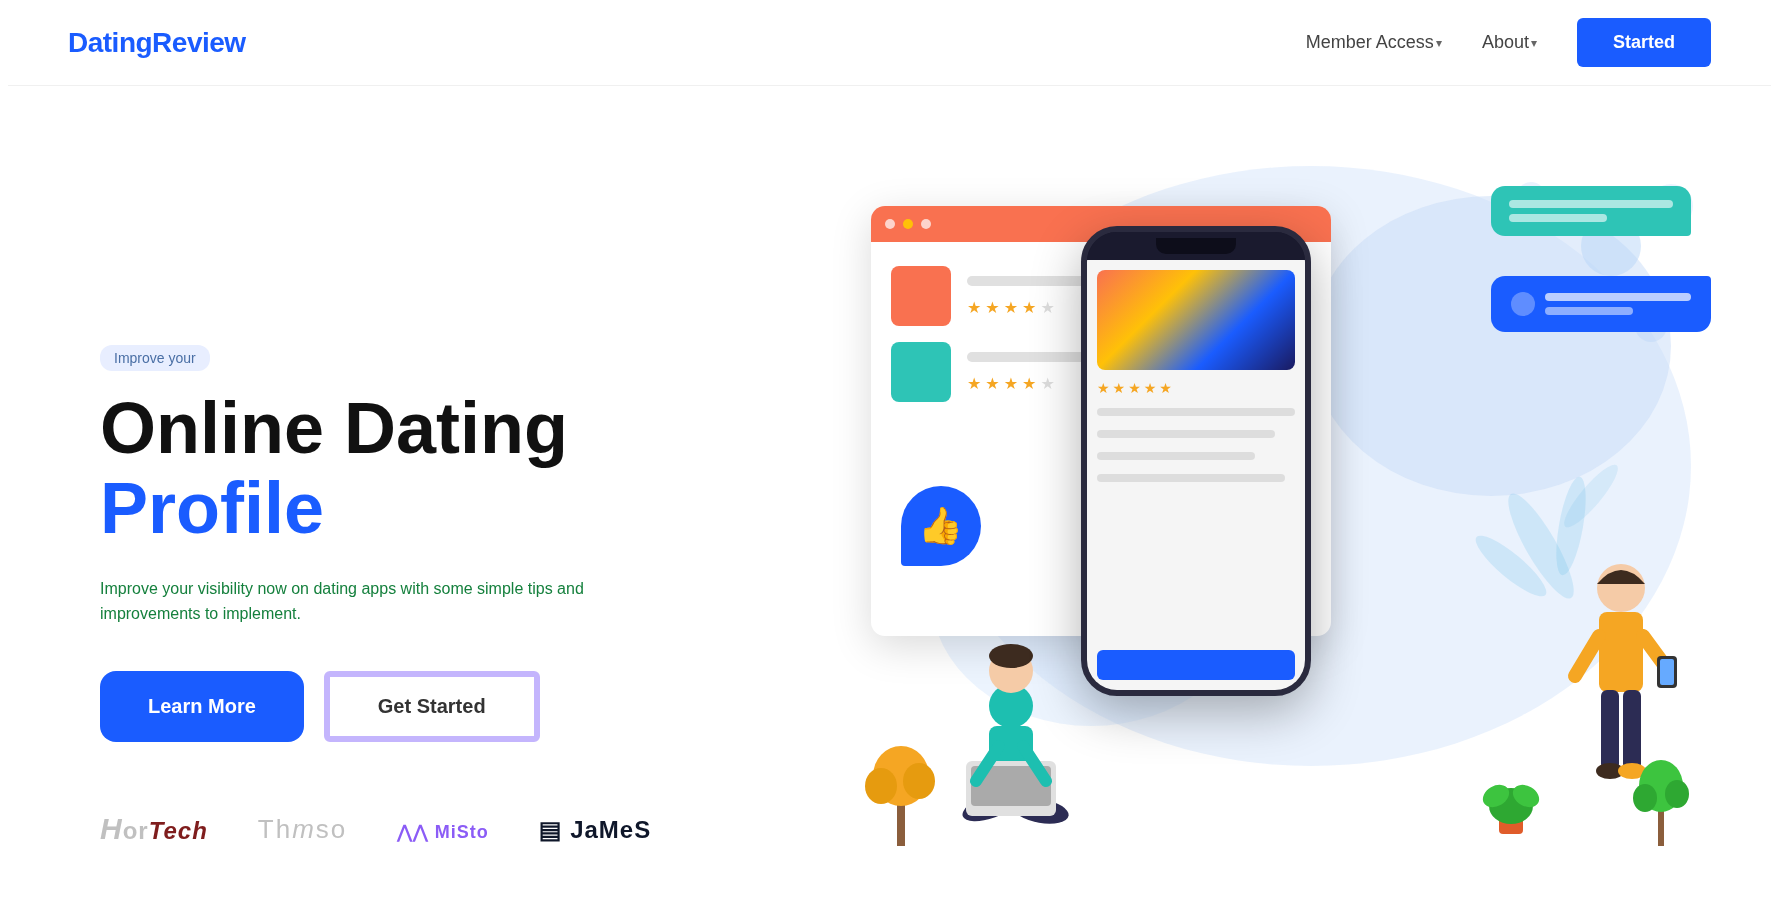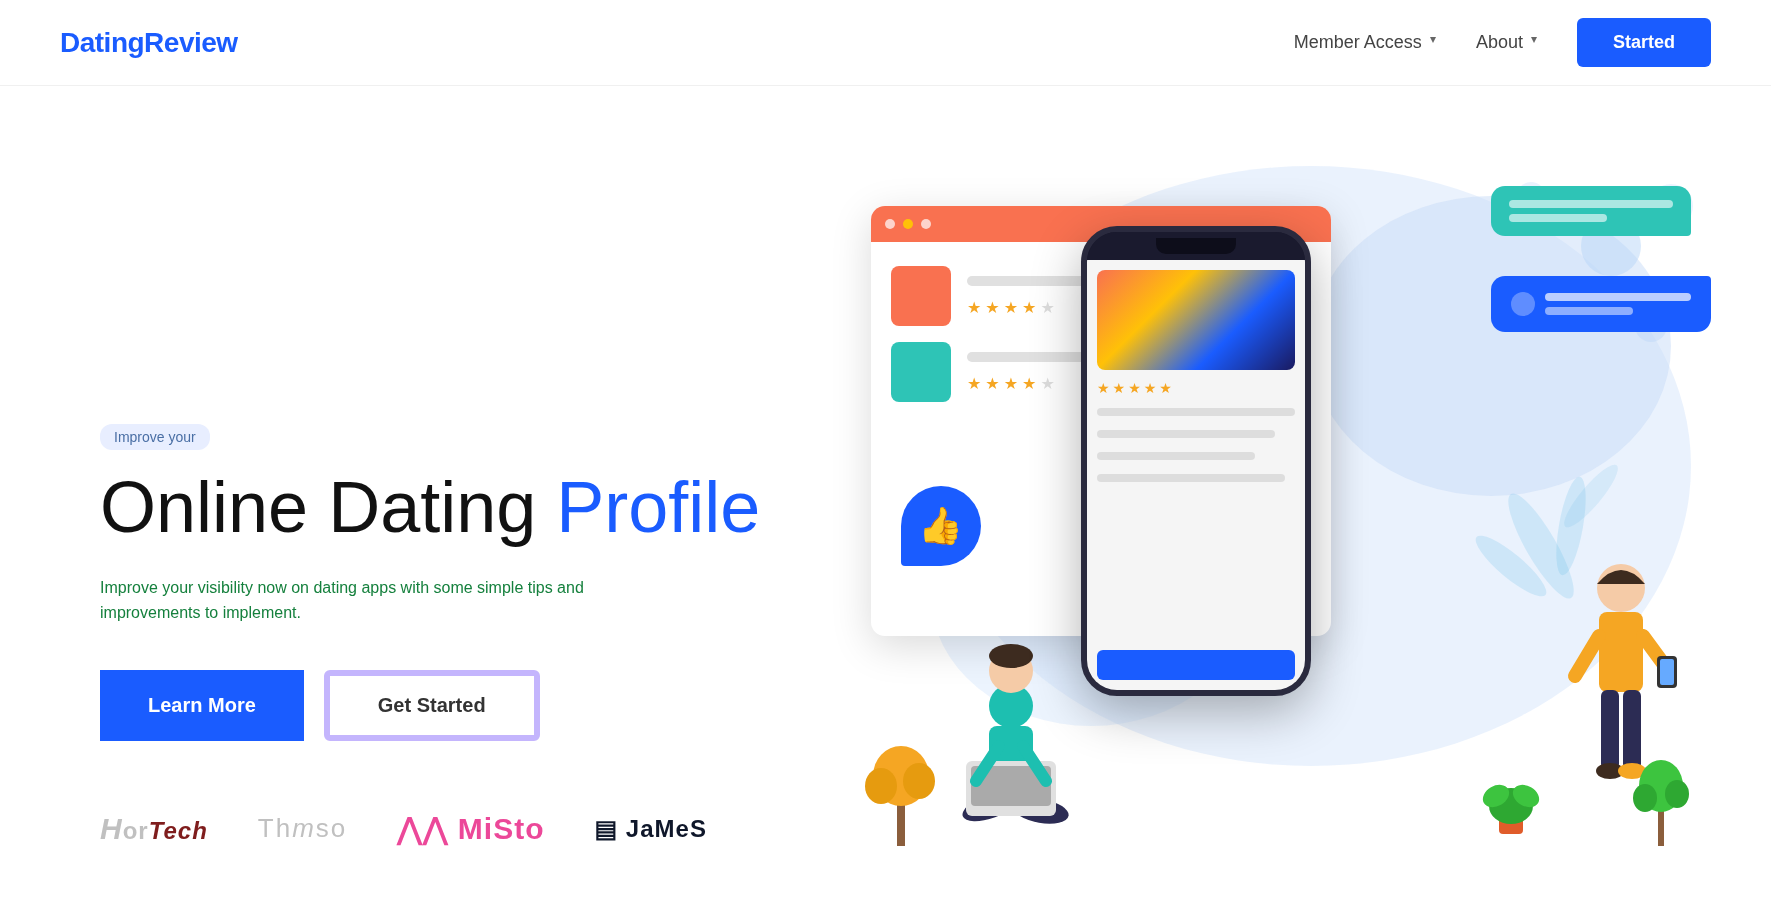--- a/index.html
+++ b/index.html
@@ -5,20 +5,21 @@
     * { margin: 0; padding: 0; box-sizing: border-box; }
     body { font-family: 'Segoe UI', Arial, sans-serif; background: #fff; overflow-x: hidden; width: 1771px; min-height: 897px; }
 
     
     .navbar {
       display: flex;
       align-items: center;
       justify-content: space-between;
       padding: 18px 60px;
       border-bottom: 1px solid #f0f0f0;
+      margin-left: 8px;
     }
     .logo {
       font-size: 28px;
       font-weight: 400;
       color: #222;
       letter-spacing: -0.5px;
     }
     .logo span {
       font-weight: 700;
       color: #1a5cff;
@@ -26,21 +27,22 @@
     .nav-links {
       display: flex;
       align-items: center;
       gap: 40px;
     }
     .nav-link {
       font-size: 18px;
       color: #444;
       cursor: pointer;
       display: flex;
-      gap: 8px;
+      align-items: center;
+      gap: 2px;
     }
     .nav-link .caret {
       font-size: 12px;
       color: #666;
     }
     .register-btn {
       background: #1a5cff;
       color: #fff;
       border: none;
       border-radius: 6px;
@@ -67,21 +69,21 @@
       display: inline-block;
       background: #e8eeff;
       color: #4a6fa5;
       font-size: 14px;
       border-radius: 12px;
       padding: 5px 14px;
       margin-bottom: 18px;
     }
     .hero-title {
       font-size: 72px;
-      font-weight: 400;
+      font-weight: 700;
       color: #111;
       line-height: 1.1;
       margin-bottom: 28px;
     }
     .hero-title .blue {
       color: #1a5cff;
     }
     .hero-desc {
       font-size: 16px;
       color: #15803d;
@@ -91,21 +93,21 @@
     }
     .hero-buttons {
       display: flex;
       gap: 20px;
       margin-bottom: 70px;
     }
     .btn-primary {
       background: #1a5cff;
       color: #fff;
       border: none;
-      border-radius: 0;
+      border-radius: 16px;
       padding: 18px 48px;
       font-size: 20px;
       font-weight: 600;
       cursor: pointer;
     }
     .btn-outline {
       background: #fff;
       color: #333;
       border: 6px solid #c4b5fd;
       border-radius: 6px;
@@ -392,21 +394,21 @@
 
     
     <div class="logos-row">
       <div class="logo-item">
         <span style="font-style:italic;font-weight:900;font-size:30px;color:#c0c0c0;">H</span><span style="color:#c0c0c0;font-size:24px;font-weight:600;">or</span><span style="font-style:italic;color:#7f1d1d;font-size:24px;font-weight:600;">Tech</span>
       </div>
       <div class="logo-item">
         <span style="color:#c0c0c0;font-size:26px;font-weight:400;letter-spacing:2px;">Th<span style="font-style:italic;">m</span>so</span>
       </div>
       <div class="logo-item">
-        <span style="color:#ec4899;font-size:30px;font-weight:700;margin-top:46px;">⋀⋀ MiSto</span>
+        <span style="color:#8b5cf6;font-size:18px;font-weight:700;margin-top:46px;">⋀⋀ MiSto</span>
       </div>
       <div class="logo-item">
         <span style="color:#0f172a;font-size:24px;font-weight:700;">▤ JaMeS</span>
       </div>
     </div>
   </div>
 
   <div class="hero-right">
 
     <svg class="blob-bg" viewBox="0 0 820 680" xmlns="http://www.w3.org/2000/svg">

